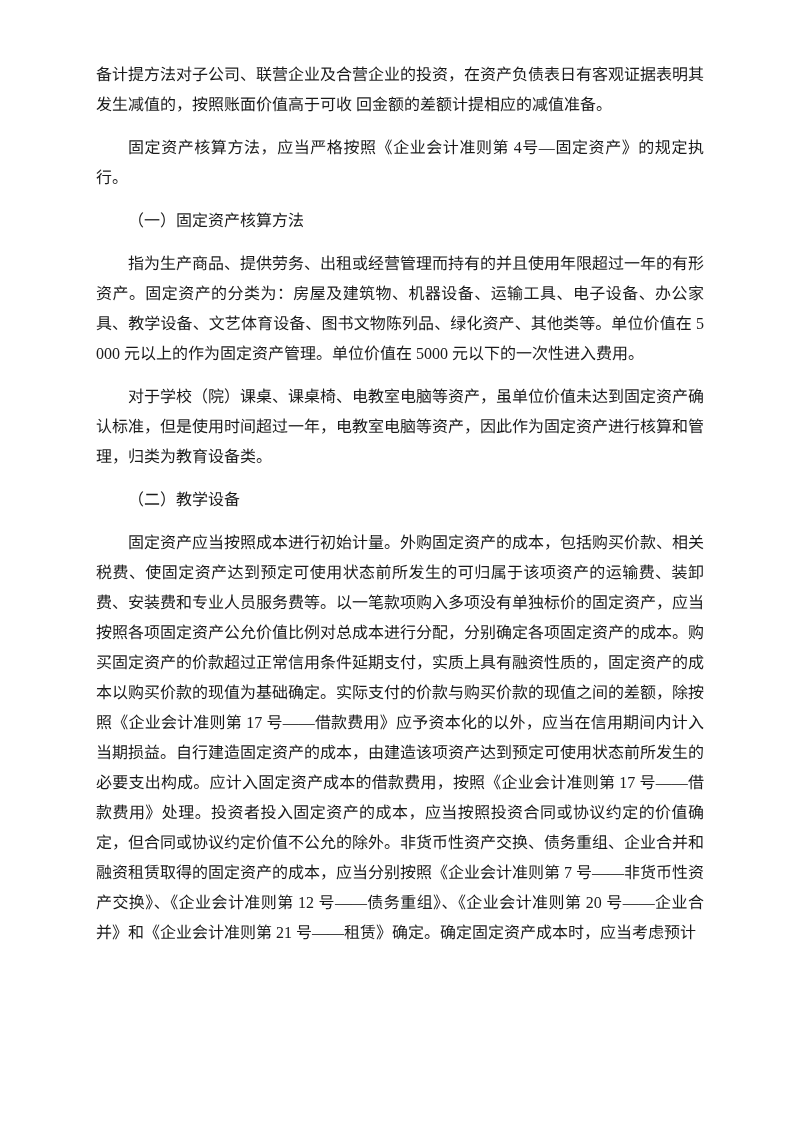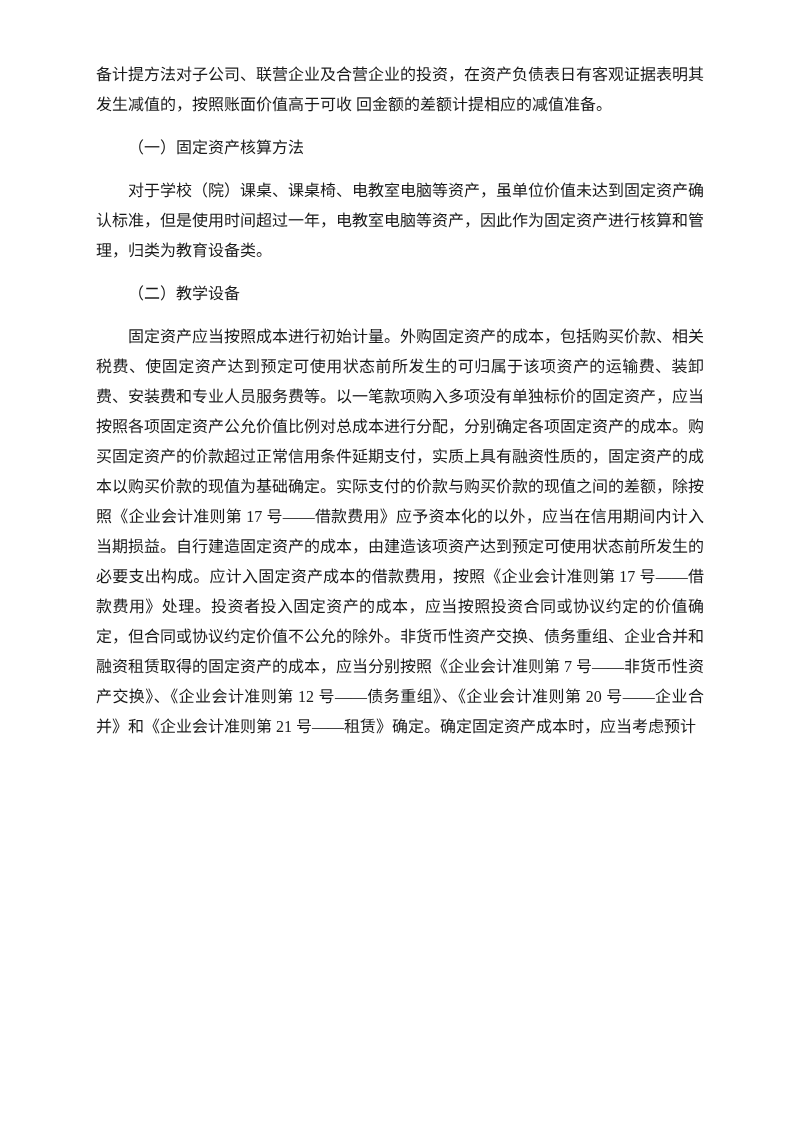--- a/index.html
+++ b/index.html
@@ -36,23 +36,25 @@
   }
 </style>
 </head>
 <body>
 
 <div class="page">
 
   <p class="para no-indent">备计提方法对子公司、联营企业及合营企业的投资，在资产负债表日有客观证据表明其发生减值的，按照账面价值高于可收 回金额的差额计提相应的减值准备。</p>
 
 
+  <p class="para">固定资产核算方法，应当严格按照《企业会计准则第 4号—固定资产》的规定执行。</p>
 
   <p class="para">（一）固定资产核算方法</p>
 
+  <p class="para">指为生产商品、提供劳务、出租或经营管理而持有的并且使用年限超过一年的有形资产。固定资产的分类为：房屋及建筑物、机器设备、运输工具、电子设备、办公家具、教学设备、文艺体育设备、图书文物陈列品、绿化资产、其他类等。单位价值在 5000 元以上的作为固定资产管理。单位价值在 5000 元以下的一次性进入费用。</p>
 
   <p class="para">对于学校（院）课桌、课桌椅、电教室电脑等资产，虽单位价值未达到固定资产确认标准，但是使用时间超过一年，电教室电脑等资产，因此作为固定资产进行核算和管理，归类为教育设备类。</p>
 
   <p class="para">（二）教学设备</p>
 
   <p class="para">固定资产应当按照成本进行初始计量。外购固定资产的成本，包括购买价款、相关税费、使固定资产达到预定可使用状态前所发生的可归属于该项资产的运输费、装卸费、安装费和专业人员服务费等。以一笔款项购入多项没有单独标价的固定资产，应当按照各项固定资产公允价值比例对总成本进行分配，分别确定各项固定资产的成本。购买固定资产的价款超过正常信用条件延期支付，实质上具有融资性质的，固定资产的成本以购买价款的现值为基础确定。实际支付的价款与购买价款的现值之间的差额，除按照《企业会计准则第 17 号——借款费用》应予资本化的以外，应当在信用期间内计入当期损益。自行建造固定资产的成本，由建造该项资产达到预定可使用状态前所发生的必要支出构成。应计入固定资产成本的借款费用，按照《企业会计准则第 17 号——借款费用》处理。投资者投入固定资产的成本，应当按照投资合同或协议约定的价值确定，但合同或协议约定价值不公允的除外。非货币性资产交换、债务重组、企业合并和融资租赁取得的固定资产的成本，应当分别按照《企业会计准则第 7 号——非货币性资产交换》、《企业会计准则第 12 号——债务重组》、《企业会计准则第 20 号——企业合并》和《企业会计准则第 21 号——租赁》确定。确定固定资产成本时，应当考虑预计</p>
 
 </div>
 
 </body></html>

